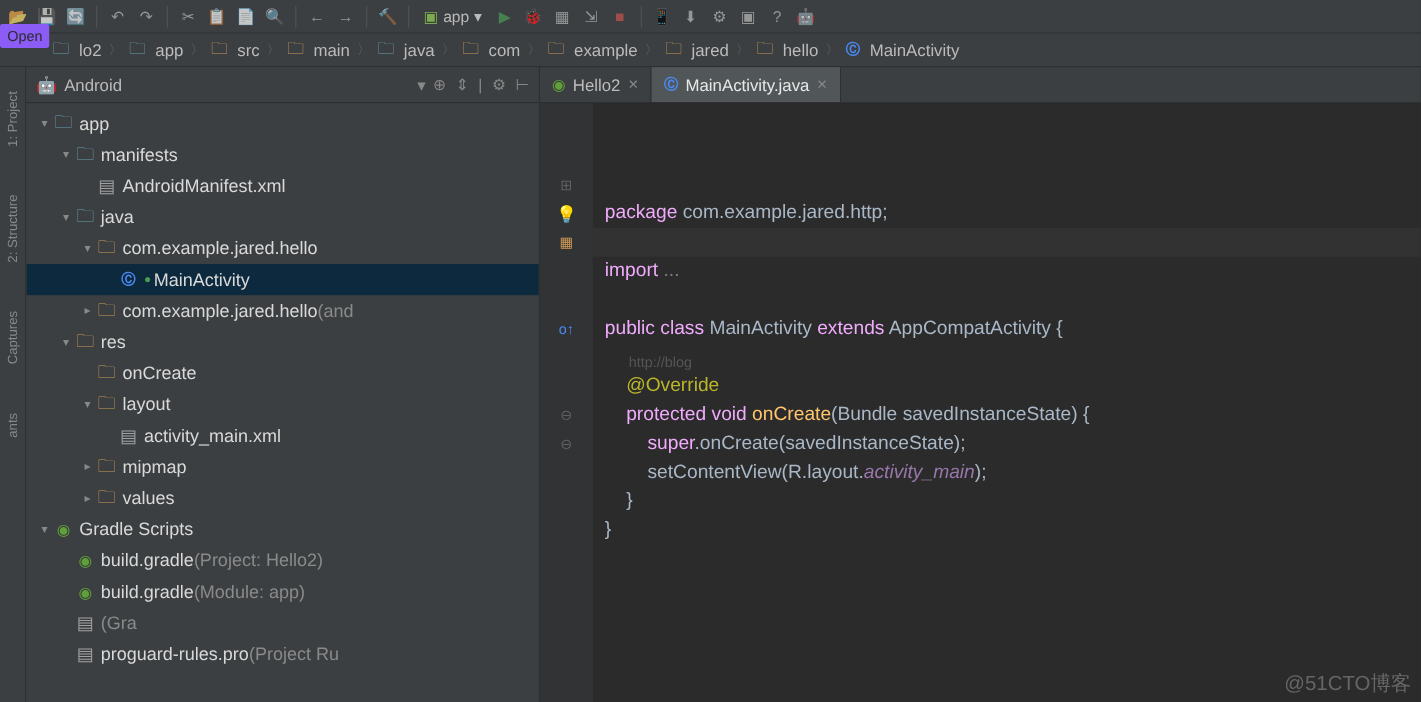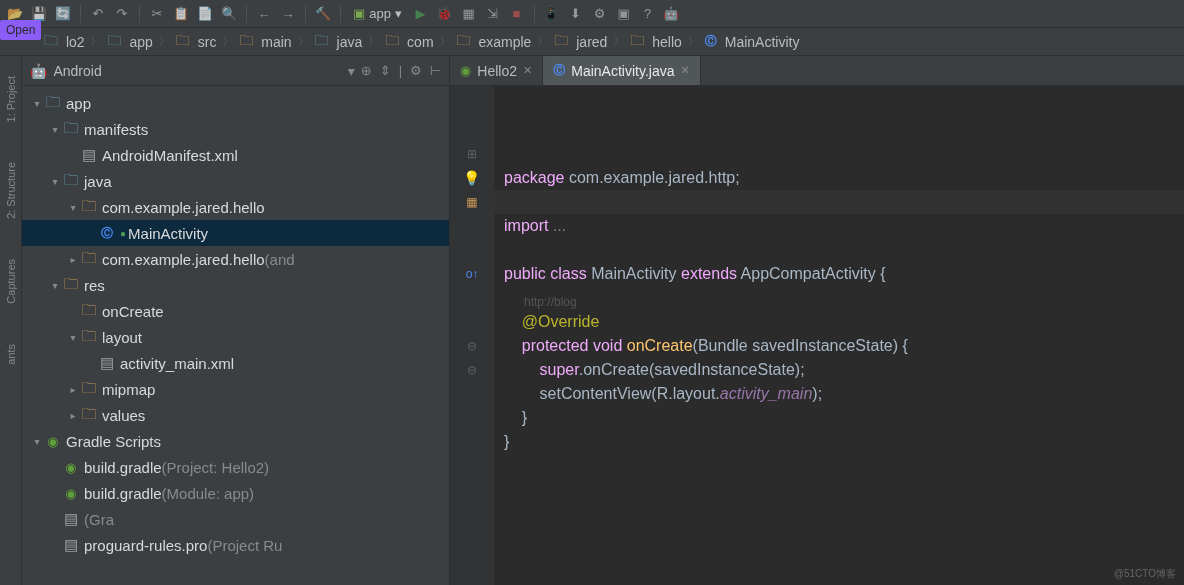--- a/index.html
+++ b/index.html
@@ -43,21 +43,21 @@
 .mth { color: #ffc66d; }
 .field { color: #9876aa; font-style: italic; }
 .comment { color: #808080; }
 .folder-icon { color: #cc9a56; }
 .folder-blue { color: #6a9fb5; }
 .class-icon { color: #4a8af4; font-size: 12px; font-weight: bold; }
 .gradle-icon { color: #5fa03a; font-size: 13px; }
 .file-icon { color: #a0a0a0; }
 .android-icon { color: #7baa4f; }
 .gut-icon { font-size: 12px; height: 24px; display: flex; align-items: center; }
-.watermark { position: absolute; bottom: 4px; right: 8px; color: #666; font-size: 10px; }
+.watermark { position: absolute; bottom: 4px; right: 8px; color: #666; font-size: 17px; }
 .blog-wm { position: absolute; color: #555; font-size: 12px; top: 204px; left: 30px; }
 .bulb { color: #fcd44a; font-size: 14px; }
 .current-line { position: absolute; left: 0; right: 0; height: 24px; background: #323232; top: 104px; }
 </style>
 </head>
 <body>
 
 <div class="open-btn">Open</div>
 
 <div class="toolbar">

